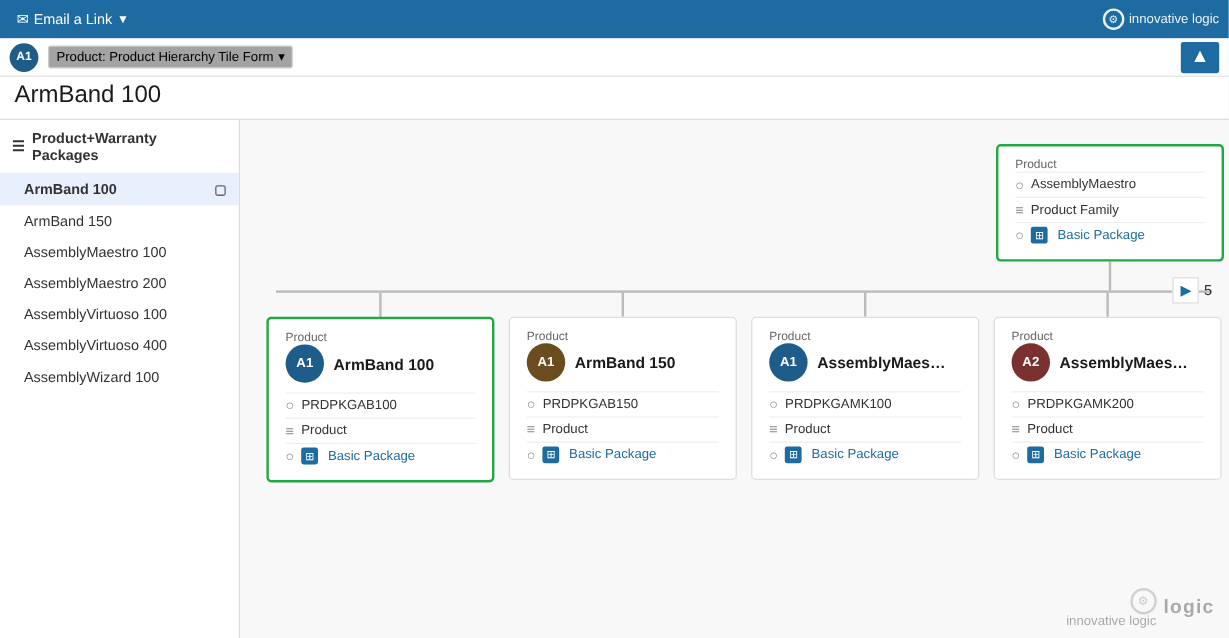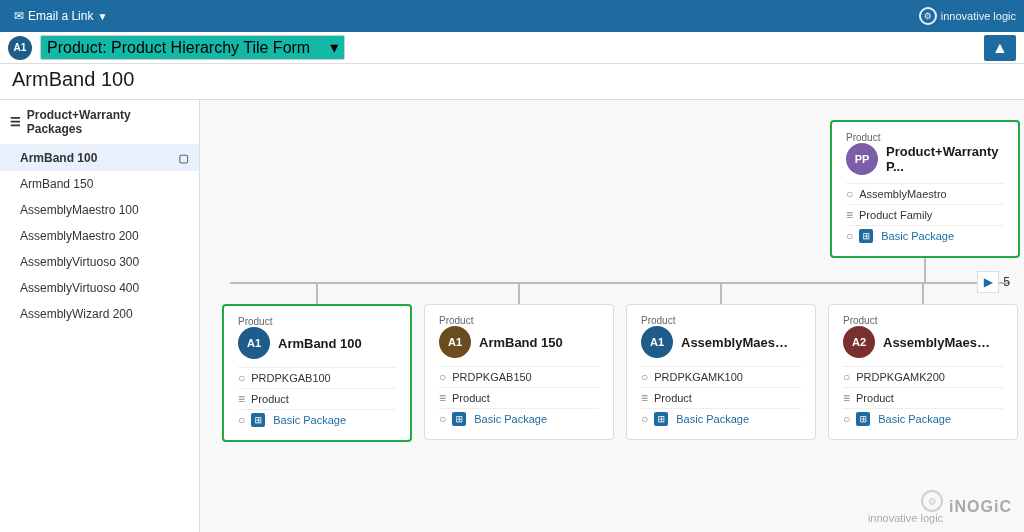--- a/index.html
+++ b/index.html
@@ -32,23 +32,23 @@
       display: flex; align-items: center;
       padding: 0 8px; gap: 8px;
       border-bottom: 1px solid #ddd;
     }
     .avatar-circle {
       width: 24px; height: 24px; border-radius: 50%;
       display: flex; align-items: center; justify-content: center;
       font-size: 10px; font-weight: bold; color: white; flex-shrink: 0;
     }
     .form-selector {
-      display: flex; align-items: center; gap: 20px;
+      display: flex; align-items: center; gap: 4px;
       border: 1px solid #ccc; border-radius: 2px;
-      padding: 2px 6px; font-size: 16px; background: #14b8a6; cursor: pointer;
+      padding: 2px 6px; font-size: 11px; background: #a3a3a3; cursor: pointer;
     }
     .chevron-up-btn {
       margin-left: auto;
       background: #1e6ba1; border: none; color: white;
       width: 32px; height: 26px; cursor: pointer; border-radius: 2px;
       display: flex; align-items: center; justify-content: center;
     }
 
     
     .page-title-bar {
@@ -213,38 +213,32 @@
     <div class="sidebar-header">
       <span>☰</span>
       <span>Product+Warranty Packages</span>
     </div>
 
     <div id="sidebar-items">
         <div class="sidebar-item active">ArmBand 100<span class="sidebar-item-edit-icon">▢</span></div>
         <div class="sidebar-item">ArmBand 150</div>
         <div class="sidebar-item">AssemblyMaestro 100</div>
         <div class="sidebar-item">AssemblyMaestro 200</div>
-        <div class="sidebar-item">AssemblyVirtuoso 300</div>
+        <div class="sidebar-item">AssemblyVirtuoso 100</div>
         <div class="sidebar-item">AssemblyVirtuoso 400</div>
-        <div class="sidebar-item">AssemblyWizard 200</div>
+        <div class="sidebar-item">AssemblyWizard 100</div>
       </div>
   </div>
 
   <div class="content-area">
     <div class="tree-container">
 
       <div class="tree-level">
         <div class="product-card highlighted">
           <div class="card-label">Product</div>
-          <div class="product-card-header">
-            <div class="card-avatar" style="background:#7b5ea7;">
-              <span>PP</span>
-            </div>
-            <div style="font-size:13px;font-weight:600;color:#1a1a1a;">Product+Warranty P...</div>
-          </div>
           <div class="card-row">
             <span class="card-row-icon">○</span>
             <span>AssemblyMaestro</span>
           </div>
           <div class="card-row">
             <span class="card-row-icon">≡</span>
             <span>Product Family</span>
           </div>
           <div class="card-row">
             <span class="card-row-icon">○</span>
@@ -374,16 +368,16 @@
         </div>
       </div>
 
     </div>
 
     <div class="watermark">
       <div style="display:flex;flex-direction:column;align-items:flex-end;">
         <span style="width:22px;height:22px;border:2px solid #333;border-radius:50%;display:inline-flex;align-items:center;justify-content:center;font-size:10px;opacity:0.5;">⚙</span>
         <span class="watermark-text">innovative logic</span>
       </div>
-      <span class="watermark-brand">iNOGiC</span>
+      <span class="watermark-brand">logic</span>
     </div>
   </div>
 </div>
 
 </body></html>

